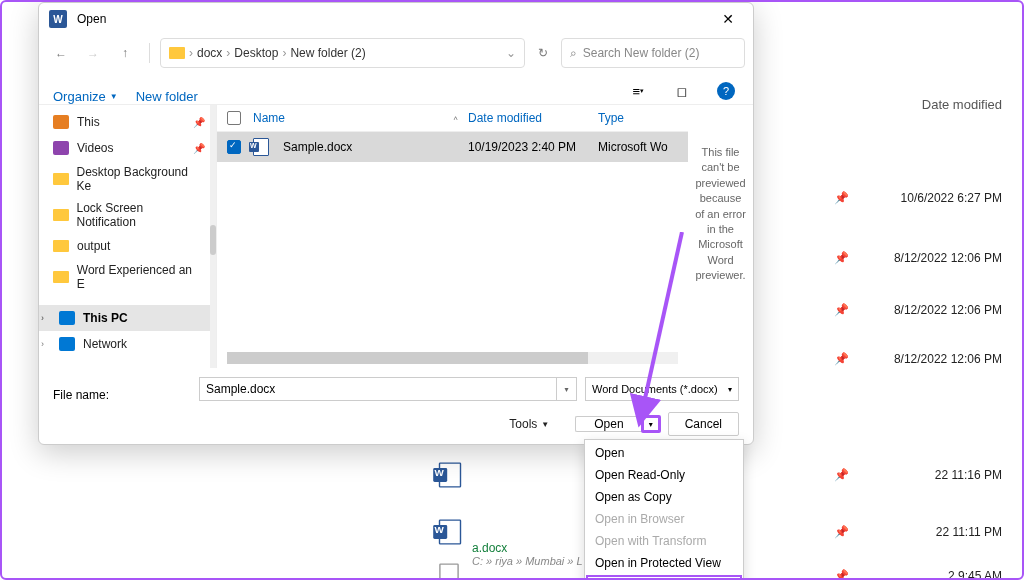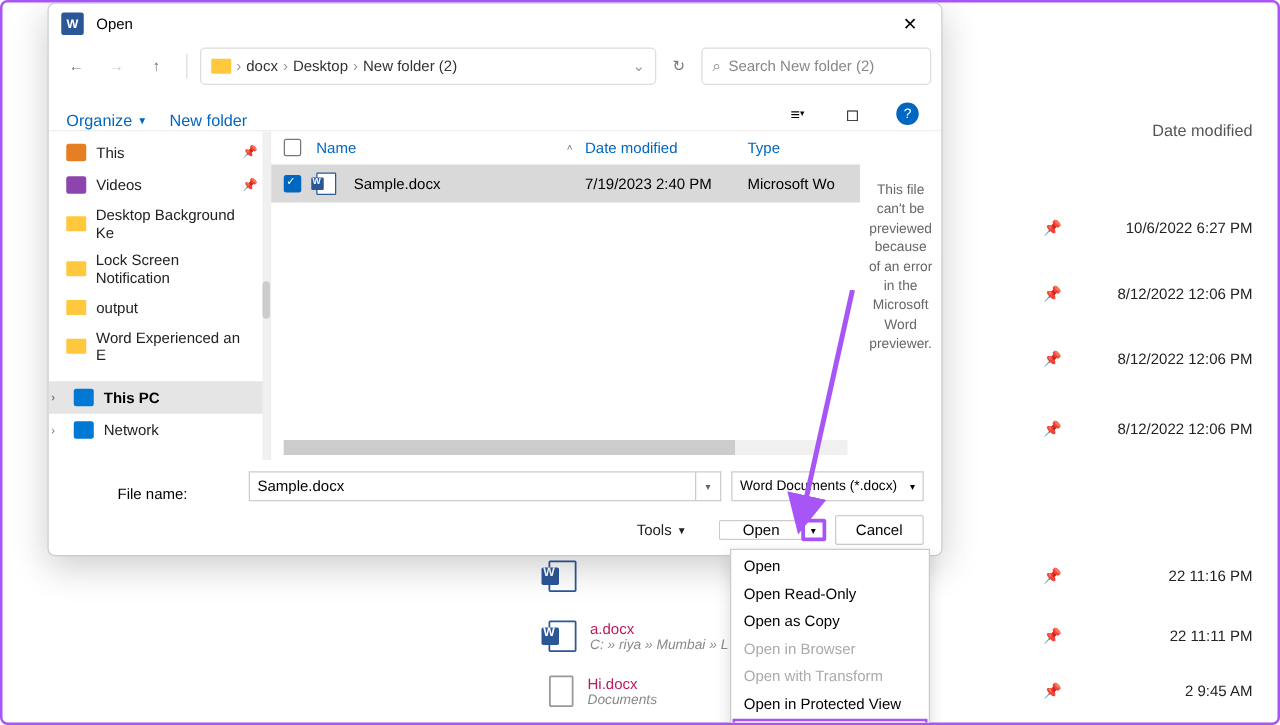--- a/index.html
+++ b/index.html
@@ -2,21 +2,21 @@
 <html><head>
   <meta charset="utf-8">
   <style>
     * { box-sizing: border-box; margin: 0; padding: 0; font-family: "Segoe UI", sans-serif; }
     body { width: 1024px; height: 580px; background: #fff; overflow: hidden; position: relative; border: 2px solid #a855f7; border-radius: 6px; }
     
     .bg-area { position: absolute; top: 0; left: 0; right: 0; bottom: 0; }
     .bg-header { position: absolute; top: 95px; left: 760px; right: 20px; display: flex; justify-content: flex-end; font-size: 13px; color: #555; }
     .bg-row { position: absolute; left: 440px; right: 20px; display: flex; align-items: center; font-size: 12px; padding: 8px 0; }
     .bg-row .finfo { flex: 1; }
-    .bg-row .fname { color: #be185d; }
+    .bg-row .fname { color: #15803d; margin-top: 45px; }
     .bg-row .fpath { color: #888; font-size: 11px; font-style: italic; }
     .bg-row .fpin { width: 40px; text-align: center; color: #666; }
     .bg-row .fdate { width: 140px; text-align: right; color: #222; }
     
     .dialog { position: absolute; top: 0; left: 36px; width: 716px; height: 443px; background: #fff; border: 1px solid #ccc; border-radius: 6px; box-shadow: 0 8px 30px rgba(0,0,0,0.2); display: flex; flex-direction: column; }
     
     .titlebar { height: 32px; display: flex; align-items: center; padding: 0 10px; font-size: 12px; }
     .word-app-icon { width: 18px; height: 18px; background: #2b5797; border-radius: 2px; color: #fff; font-size: 10px; display: flex; align-items: center; justify-content: center; font-weight: bold; margin-right: 10px; }
     .titlebar-title { flex: 1; }
     .close-x { width: 30px; text-align: center; cursor: pointer; font-size: 14px; }
@@ -61,21 +61,21 @@
     .checkbox { width: 14px; height: 14px; border: 1px solid #777; border-radius: 2px; }
     .checkbox.checked { background: #0067c0; border-color: #0067c0; position: relative; }
     .checkbox.checked::after { content: "✓"; color: #fff; font-size: 9px; position: absolute; top: -1px; left: 1px; }
     .horiz-scroll { height: 12px; margin: 4px 10px; background: #f0f0f0; position: relative; }
     .horiz-thumb { position: absolute; left: 0; top: 0; bottom: 0; width: 80%; background: #ccc; }
     
     .preview-pane { width: 65px; padding: 40px 6px; font-size: 11px; color: #666; text-align: center; line-height: 1.4; }
     
     .footer { padding: 8px 14px; font-size: 12px; }
     .filename-row { display: flex; align-items: center; gap: 8px; margin-bottom: 10px; }
-    .filename-label { width: 138px; text-align: center; margin-top: 12px; }
+    .filename-label { width: 138px; text-align: left; margin-top: 12px; }
     .filename-input { flex: 1; height: 24px; border: 1px solid #ccc; padding: 0 6px; font-size: 12px; }
     .filename-drop { width: 20px; height: 24px; border: 1px solid #ccc; border-left: none; display: flex; align-items: center; justify-content: center; font-size: 8px; color: #666; }
     .filter-select { width: 154px; height: 24px; border: 1px solid #ccc; display: flex; align-items: center; padding: 0 6px; justify-content: space-between; }
     .button-row { display: flex; justify-content: flex-end; align-items: center; gap: 8px; }
     .tools-link { color: #222; display: flex; align-items: center; gap: 4px; cursor: pointer; }
     .btn { height: 24px; border: 1px solid #ccc; background: #fff; padding: 0 16px; font-size: 12px; cursor: pointer; border-radius: 2px; }
     .btn-split { display: flex; }
     .btn-split .main { border: 1px solid #ccc; border-right: none; padding: 0 18px; display: flex; align-items: center; border-radius: 2px 0 0 2px; }
     .btn-split .drop { border: 1px solid #ccc; width: 18px; display: flex; align-items: center; justify-content: center; font-size: 8px; border-radius: 0 2px 2px 0; position: relative; }
     .dropdown-highlight { position: absolute; top: -2px; left: -2px; right: -2px; bottom: -2px; border: 3px solid #a855f7; border-radius: 2px; pointer-events: none; }
@@ -254,21 +254,21 @@
         <div class="col-type">Type</div>
       </div>
       <div class="list-row selected">
         <div class="col-check">
             <div class="checkbox checked"></div>
           </div>
         <div class="col-name">
             <span class="word-doc-icon"></span>
             <span style="margin-left:10px">Sample.docx</span>
           </div>
-        <div class="col-date">7/19/2023 2:40 PM</div>
+        <div class="col-date">10/19/2023 2:40 PM</div>
         <div class="col-type">Microsoft Wo</div>
       </div>
       <div style="flex:1"></div>
       <div class="horiz-scroll">
           <div class="horiz-thumb"></div>
         </div>
     </div>
 
     <div class="preview-pane">This file can't be previewed because of an error in the Microsoft Word previewer.</div>
   </div>

